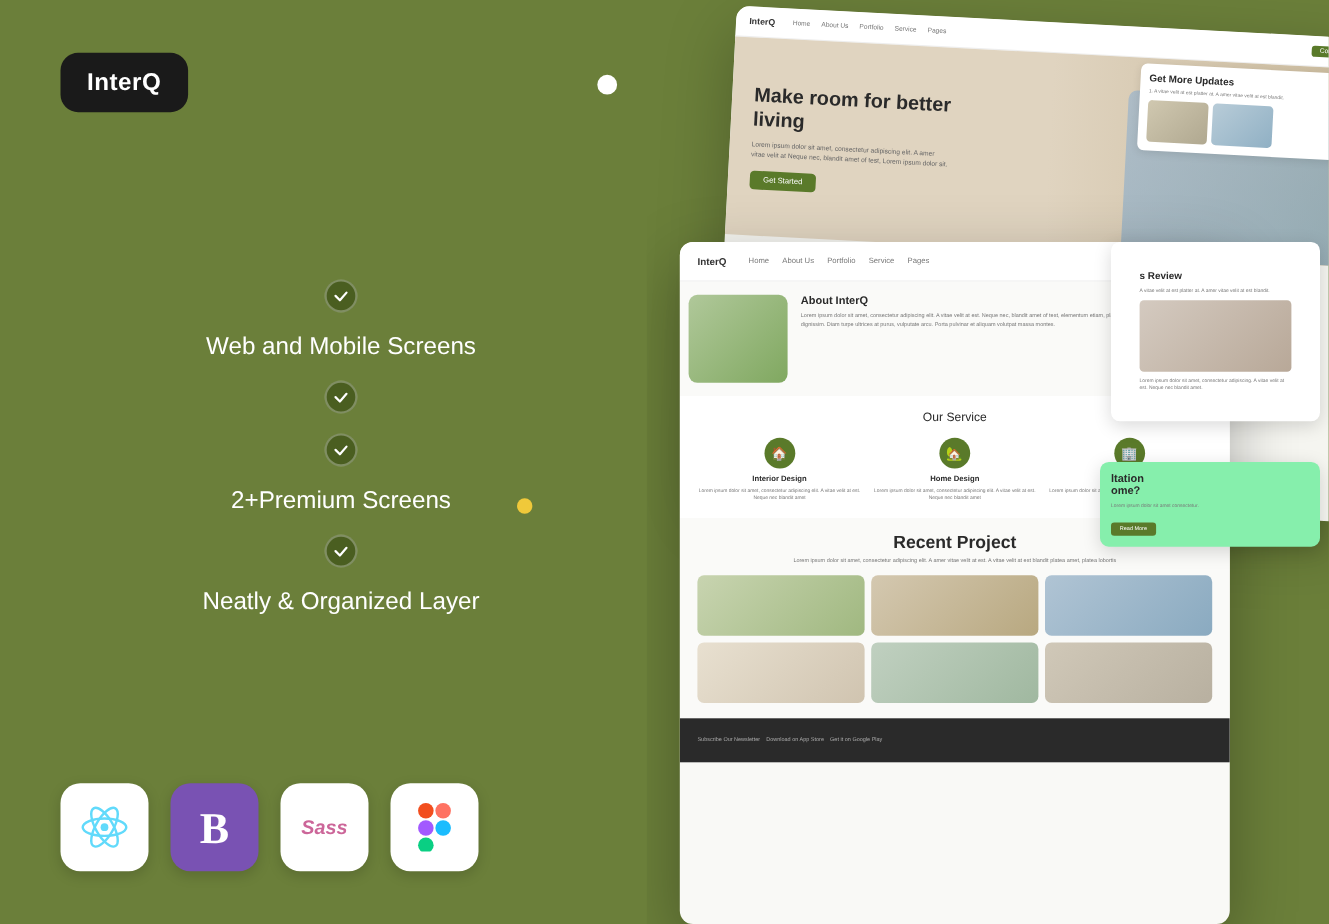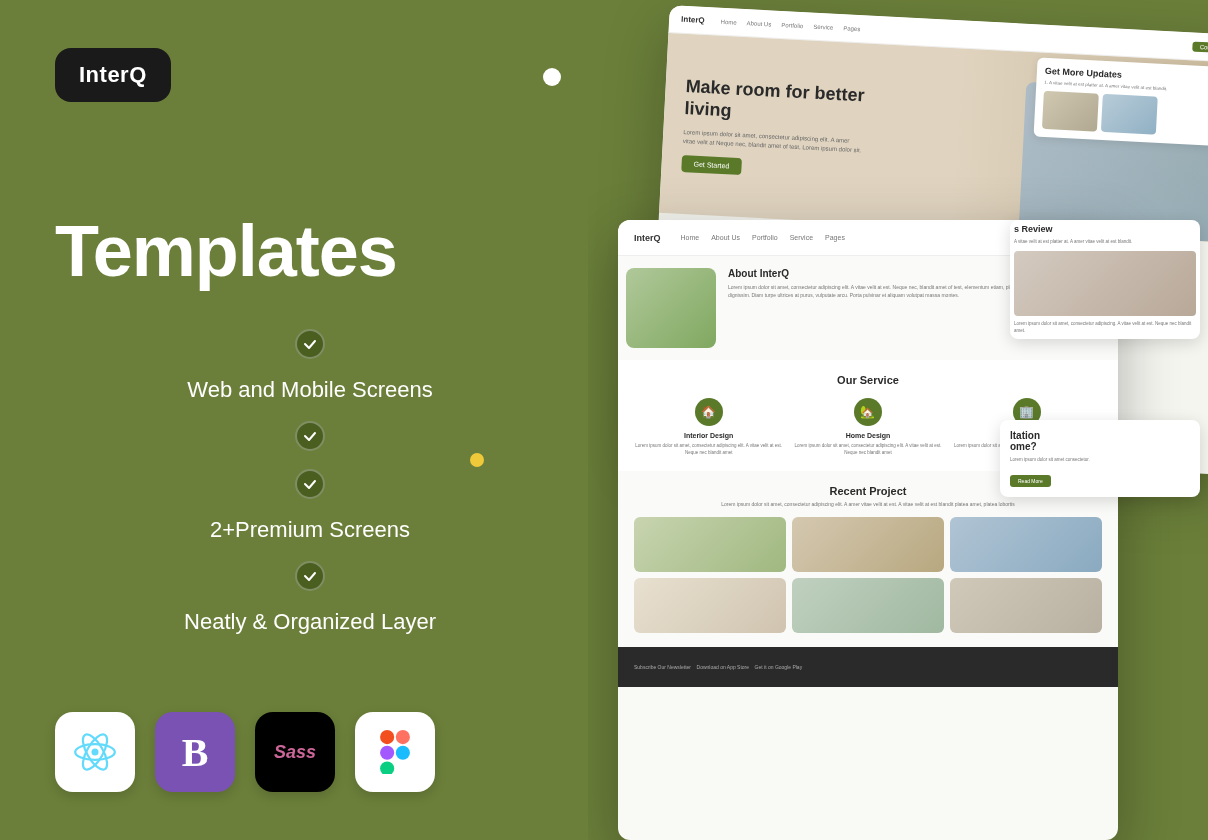--- a/index.html
+++ b/index.html
@@ -227,21 +227,21 @@
       line-height: 1.6;
     }
 
     
     .mock-services {
       padding: 14px 16px;
       background: #fff;
     }
     .mock-services-title {
       font-size: 11px;
-      font-weight: 700;
+      font-weight: 400;
       text-align: center;
       margin-bottom: 12px;
       color: #2a2a2a;
     }
     .mock-services-grid {
       display: flex;
       gap: 10px;
     }
     .mock-service-card {
       flex: 1;
@@ -270,21 +270,21 @@
       color: #777;
       line-height: 1.5;
     }
 
     
     .mock-projects {
       padding: 14px 16px;
       background: #fafaf8;
     }
     .mock-projects-title {
-      font-size: 11px;
+      font-size: 16px;
       font-weight: 700;
       text-align: center;
       margin-bottom: 4px;
       color: #2a2a2a;
     }
     .mock-projects-sub {
       font-size: 5px;
       color: #777;
       text-align: center;
       margin-bottom: 10px;
@@ -396,21 +396,20 @@
 <div class="dot-yellow"></div>
 
 <div class="left-panel">
 
   <div class="logo-box">
     <span class="logo-text">InterQ</span>
   </div>
 
   <div class="main-title">
     <br>
-    <span>Templates</span>
   </div>
 
   <ul class="features">
     <li class="feature-item">
       <div class="check-icon">
         <svg viewBox="0 0 16 16" fill="none">
             <path d="M3 8l4 4 6-7" stroke="#fff" stroke-width="2" stroke-linecap="round" stroke-linejoin="round"></path>
           </svg>
       </div>
       <span class="feature-text">Web and Mobile Screens</span>
@@ -448,21 +447,21 @@
         <ellipse cx="50" cy="50" rx="45" ry="18" fill="none" stroke="#61dafb" stroke-width="5"></ellipse>
         <ellipse cx="50" cy="50" rx="45" ry="18" fill="none" stroke="#61dafb" stroke-width="5" transform="rotate(60 50 50)"></ellipse>
         <ellipse cx="50" cy="50" rx="45" ry="18" fill="none" stroke="#61dafb" stroke-width="5" transform="rotate(120 50 50)"></ellipse>
       </svg>
     </div>
 
     <div class="tech-icon-box" style="background:#7952b3;">
       <span style="color:#fff;font-size:40px;font-weight:900;font-family:Georgia,serif;">B</span>
     </div>
 
-    <div class="tech-icon-box" style="background:#000000;">
+    <div class="tech-icon-box" style="background:#ffffff;">
       <span style="color:#cc6699;font-size:18px;font-weight:700;font-style:italic;">Sass</span>
     </div>
 
     <div class="tech-icon-box" style="background:#fff;">
       <svg width="40" height="44" viewBox="0 0 38 56">
         <rect x="0" y="0" width="18" height="18" rx="9" fill="#f24e1e"></rect>
         <rect x="20" y="0" width="18" height="18" rx="9" fill="#ff7262"></rect>
         <rect x="0" y="20" width="18" height="18" rx="9" fill="#a259ff"></rect>
         <rect x="0" y="40" width="18" height="18" rx="9" fill="#0acf83"></rect>
         <circle cx="29" cy="29" r="9" fill="#1abcfe"></circle>
@@ -562,26 +561,26 @@
         <div class="mock-project-img"></div>
         <div class="mock-project-img"></div>
       </div>
     </div>
 
     <div class="mock-footer">
       <span class="mock-footer-text">Subscribe Our Newsletter &nbsp;&nbsp; Download on App Store &nbsp;&nbsp; Get it on Google Play</span>
     </div>
   </div>
 
-  <div style="position:absolute;right:8px;top:220px;width:190px;background:#fff;border-radius:8px;padding:4px;box-shadow:0 4px 16px rgba(0,0,0,0.15);z-index:10;">
+  <div style="position:absolute;right:8px;top:220px;width:190px;background:#fff;border-radius:8px;padding:26px;box-shadow:0 4px 16px rgba(0,0,0,0.15);z-index:10;">
     <div style="font-size:9px;font-weight:700;color:#2a2a2a;margin-bottom:4px;">s Review</div>
     <div style="font-size:4.5px;color:#777;line-height:1.6;">A vitae velit at est platter at. A amer vitae velit at est blandit.</div>
     <div style="width:100%;height:65px;border-radius:4px;background:linear-gradient(135deg,#d4cac0,#b8a898);margin-top:6px;"></div>
     <div style="font-size:4.5px;color:#777;line-height:1.6;margin-top:4px;">Lorem ipsum dolor sit amet, consectetur adipiscing. A vitae velit at est. Neque nec blandit amet.</div>
   </div>
 
-  <div style="position:absolute;right:8px;top:420px;width:200px;background:#ffffff;border-radius:8px;padding:10px;box-shadow:0 4px 16px rgba(0,0,0,0.15);z-index:10;">
+  <div style="position:absolute;right:8px;top:420px;width:200px;background:#86efac;border-radius:8px;padding:10px;box-shadow:0 4px 16px rgba(0,0,0,0.15);z-index:10;">
     <div style="font-size:10px;font-weight:700;color:#2a2a2a;margin-bottom:4px;">ltation<br>ome?</div>
     <div style="font-size:4.5px;color:#777;line-height:1.6;margin-bottom:6px;">Lorem ipsum dolor sit amet consectetur.</div>
     <div style="display:inline-block;background:#5a7a2a;color:#fff;padding:3px 8px;border-radius:3px;font-size:5px;">Read More</div>
   </div>
 
 </div>
 
 </body></html>

